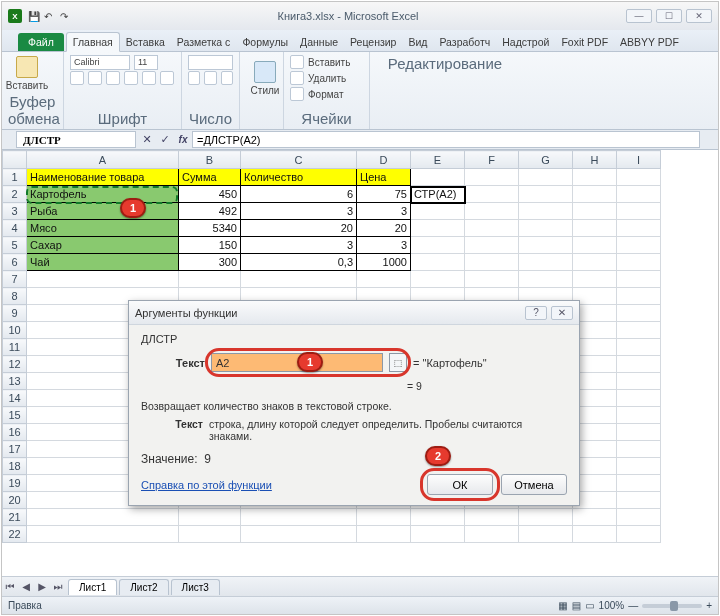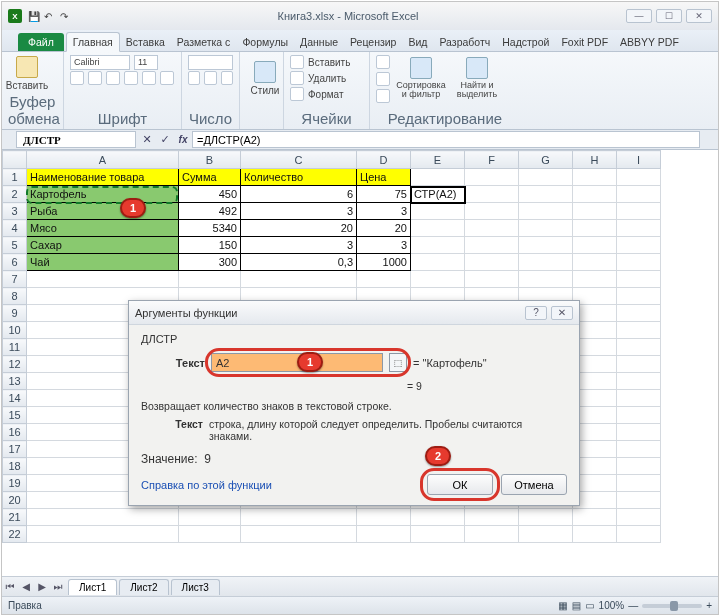--- a/index.html
+++ b/index.html
@@ -76,21 +76,21 @@
   .fn-name { font-size:11px; margin-bottom:8px; }
   .arg-row { display:flex; align-items:center; gap:6px; margin-bottom:8px; }
   .arg-row .lab { width:64px; text-align:right; font-weight:bold; }
   .arg-input { width:172px; height:19px; border:1px solid #8c98a6; background:#fdba74; padding:0 4px; display:flex;align-items:center; }
   .refbtn { width:18px; height:19px; border:1px solid #8c98a6; background:#f4f6f8; display:flex;align-items:center;justify-content:center; font-size:9px; }
   .eq { color:#333; }
   .desc { margin:4px 0 6px; font-size:10.5px; }
   .argdesc { display:flex; gap:6px; font-size:10.5px; margin-bottom:10px; }
   .argdesc .k { width:62px; text-align:right; font-weight:bold; }
   .valrow { font-size:12px; margin-bottom:8px; }
-  .link { color:#1a4fb4; }
+  .link { color:#1a4fb4; text-decoration:underline; }
   .dlg-btns { display:flex; justify-content:flex-end; gap:8px; }
   .btn { width:66px; height:21px; border:1px solid #9aa4b0; background:linear-gradient(#fdfdfd,#e7e9ec); border-radius:3px; font-size:11px; }
 </style>
 </head>
 <body>
 <div class="outer">
 
 <div class="titlebar">
   <div class="qat">
     <span class="excel-ico">X</span>
@@ -177,41 +177,20 @@
             <span>Удалить</span>
           </div>
       <div class="rrow">
             <div class="sq"></div>
             <span>Формат</span>
           </div>
     </div>
     <div class="rgroup-label">Ячейки</div>
   </div>
   <div class="rgroup" style="width:150px;border-right:none">
-    <div style="display:flex;gap:6px">
-      <div style="display:flex;flex-direction:column;gap:1px">
-        <div class="rrow">
-              <div class="sq"></div>
-            </div>
-        <div class="rrow">
-              <div class="sq"></div>
-            </div>
-        <div class="rrow">
-              <div class="sq"></div>
-            </div>
-      </div>
-      <div class="rbig" style="width:50px">
-            <div class="pic2"></div>
-            <span style="font-size:9px;text-align:center;line-height:1">Сортировка и фильтр</span>
-          </div>
-      <div class="rbig" style="width:50px">
-            <div class="pic2"></div>
-            <span style="font-size:9px;text-align:center;line-height:1">Найти и выделить</span>
-          </div>
-    </div>
     <div class="rgroup-label">Редактирование</div>
   </div>
 </div>
 
 <div class="fbar">
   <div class="namebox">ДЛСТР</div>
   <div class="fbtn">✕</div>
   <div class="fbtn">✓</div>
   <div class="fbtn fx">fx</div>
   <div class="formula-input">=ДЛСТР(A2)</div>

